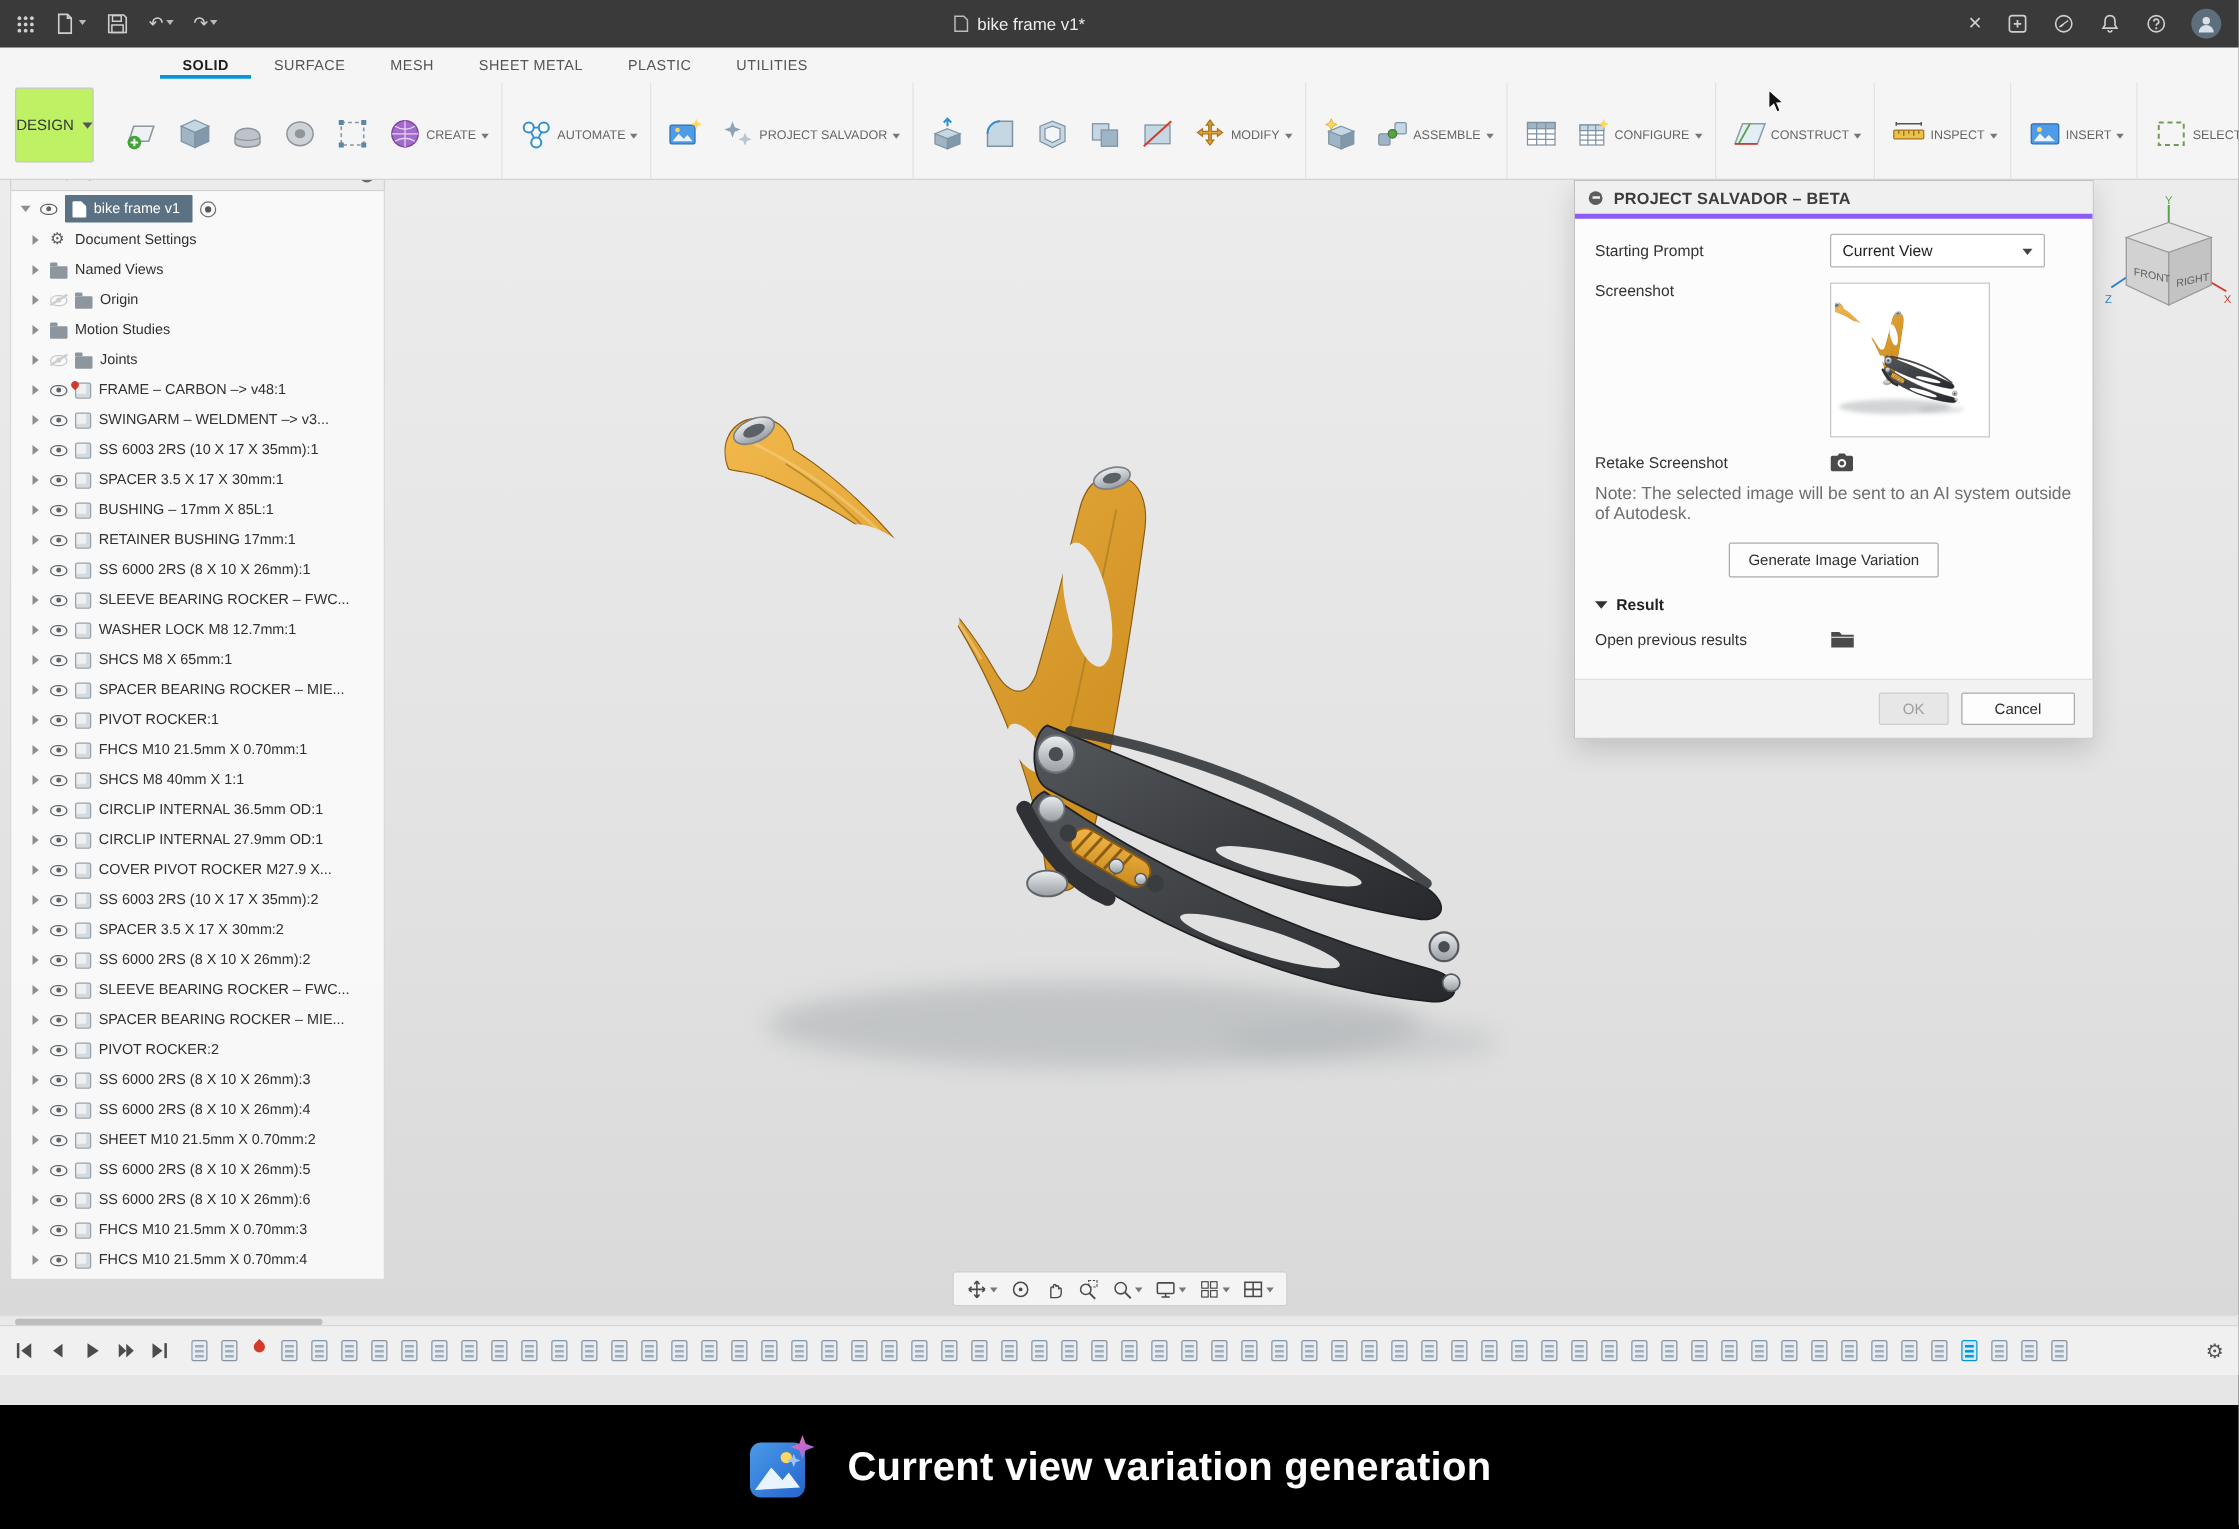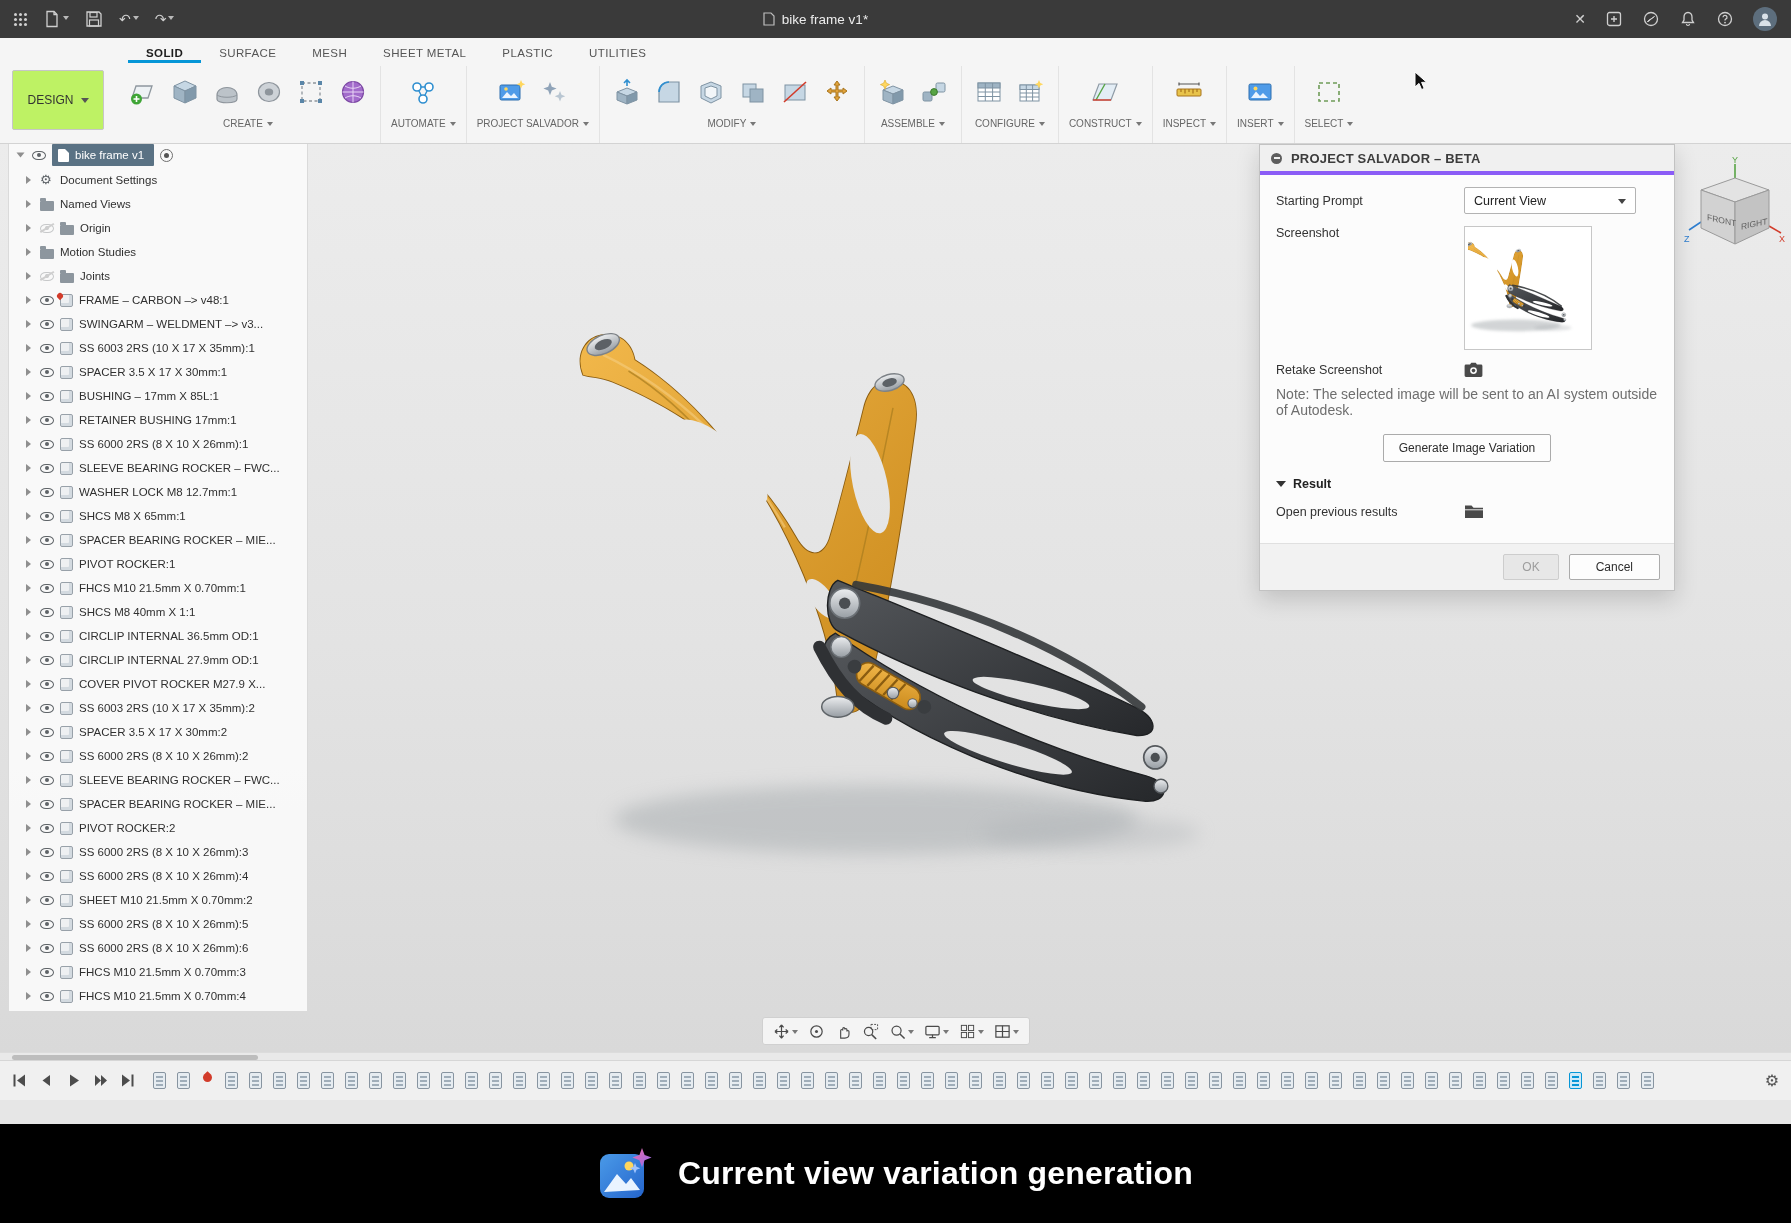--- a/index.html
+++ b/index.html
@@ -23,29 +23,29 @@
 
   
   .ribbon{position:absolute;top:38px;left:0;right:0;height:106px;background:#f5f5f5;border-bottom:1px solid #d3d3d3;z-index:50}
   .tabs{display:flex;height:27px;padding-left:128px;align-items:center}
   .tab{padding:6px 18px 4px;font-size:11.5px;color:#555;letter-spacing:.4px;cursor:default}
   .tab.active{color:#1d1d1d;font-weight:bold;box-shadow:inset 0 -3px 0 #0696d7}
   .tools{display:flex;align-items:stretch;height:78px;padding:1px 6px 0}
   .design-dd{width:92px;height:60px;margin:4px 12px 0 6px;border:1px solid #c6c6c6;border-radius:2px;background:#bef264;
     display:flex;align-items:center;justify-content:center;gap:7px;font-size:12px;color:#333}
   .design-dd .caret{width:0;height:0;border:4px solid transparent;border-top:5px solid #555;margin-top:4px}
-  .group{display:flex;flex-direction:column;align-items:center;justify-content:flex-start;padding:4px 10px 0;border-right:1px solid #e3e3e3}
+  .group{display:flex;flex-direction:row;align-items:center;justify-content:flex-start;padding:4px 10px 0;border-right:1px solid #e3e3e3}
   .group .icons{display:flex;gap:8px;align-items:center;height:44px}
   .grp-label{font-size:10px;color:#666;margin-top:4px;display:flex;align-items:center;gap:4px;white-space:nowrap}
   .grp-label::after{content:"";width:0;height:0;border:3px solid transparent;border-top:4px solid #777;margin-top:3px}
   .tbtn{display:flex;align-items:center;justify-content:center;width:34px;height:38px;border-radius:3px}
   .tbtn svg{width:28px;height:28px}
 
   
-  .browser{position:absolute;left:8px;top:116px;width:300px;z-index:40;font-size:11.5px;color:#333}
+  .browser{position:absolute;left:8px;top:128px;width:300px;z-index:40;font-size:11.5px;color:#333}
   .browser-header{height:25px;background:#ebebeb;border:1px solid #d2d2d2;display:flex;align-items:center;gap:7px;padding:0 8px;
     font-size:10.5px;color:#3f3f3f;letter-spacing:.3px}
   .bh-collapse{font-size:8px;color:#777;letter-spacing:-1px}
   .bh-spacer{flex:1}
   .circle-minus{width:11px;height:11px;border-radius:50%;background:#6d6d6d;position:relative}
   .circle-minus::after{content:"";position:absolute;left:2.5px;top:4.6px;width:6px;height:1.6px;background:#ededed}
   .browser-body{background:rgba(250,250,250,.94);border:1px solid #dadada;border-top:none;padding:1px 0 3px}
   .root-row{height:26px;display:flex;align-items:center;gap:6px;padding-left:6px}
   .tri{width:0;height:0;border-left:5px solid #8f8f8f;border-top:4px solid transparent;border-bottom:4px solid transparent;margin:0 3px;flex:0 0 auto}
   .tri.open{transform:rotate(90deg)}

